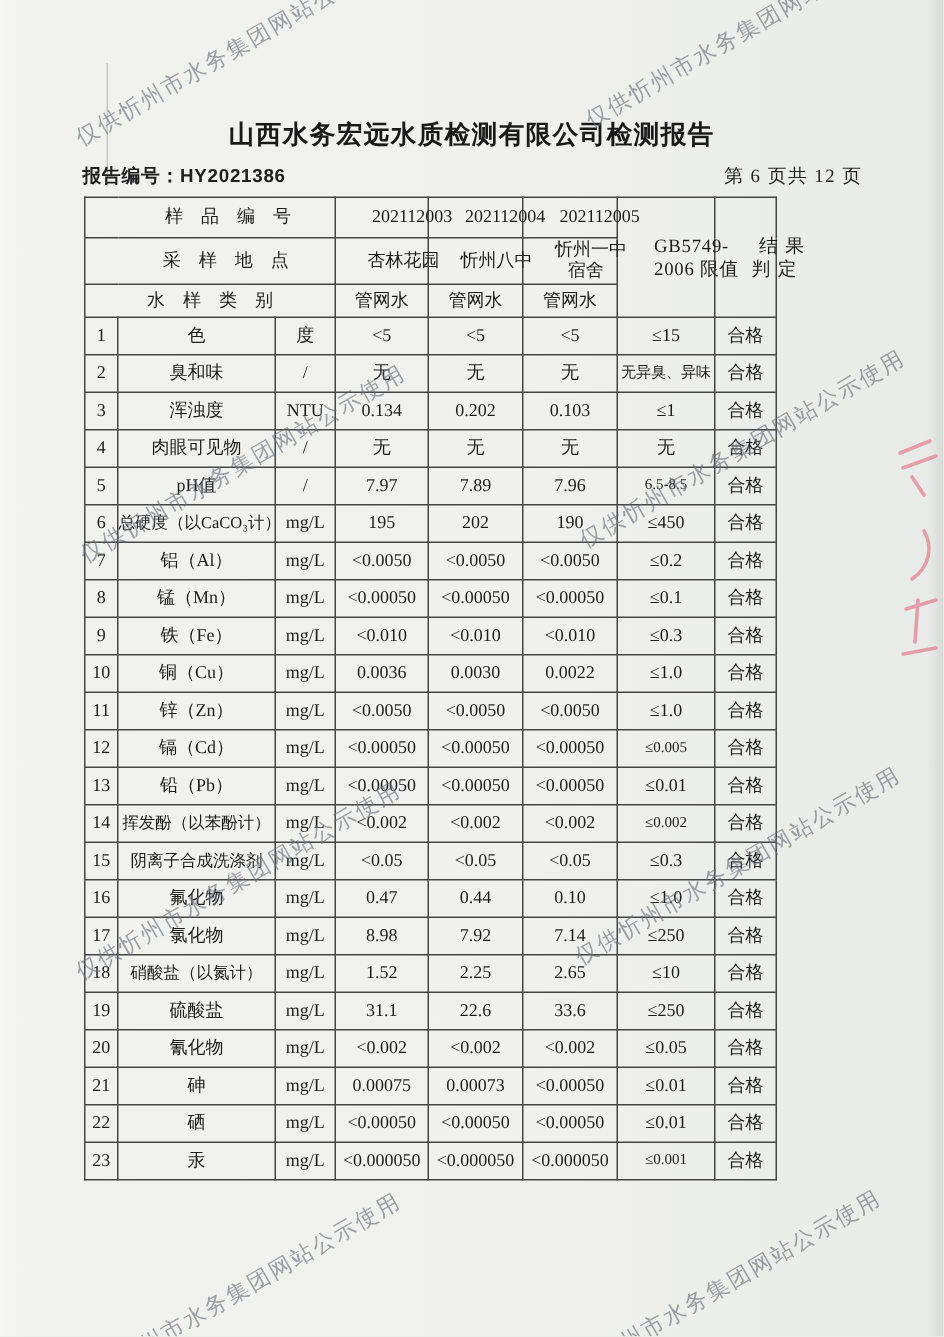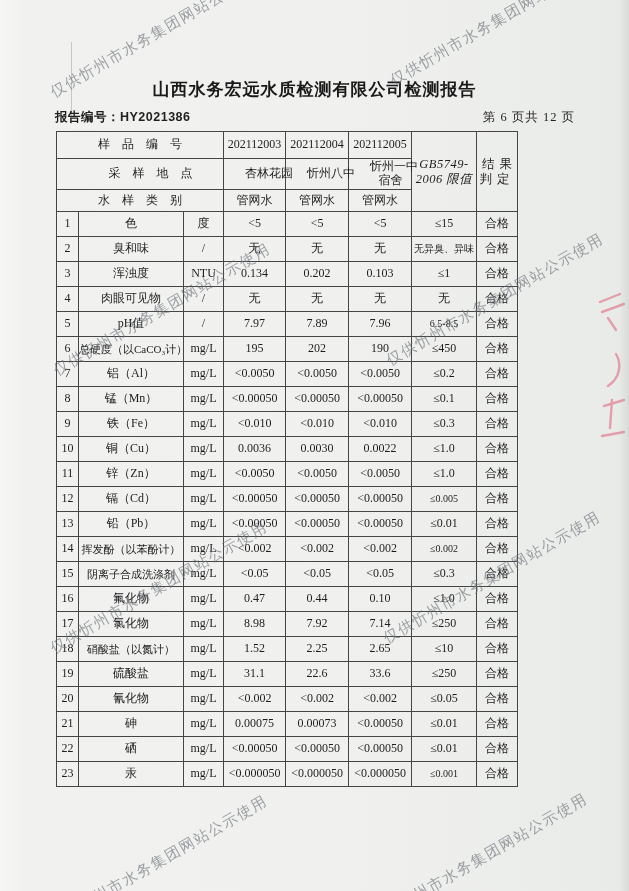--- a/index.html
+++ b/index.html
@@ -41,28 +41,28 @@
   table.report{
     position:absolute;left:56px;top:131px;width:461px;
     border-collapse:collapse;table-layout:fixed;
     font-size:12px;color:#1d1d1d;
   }
   table.report td,table.report th{
     border:1px solid #454545;text-align:center;vertical-align:middle;
     padding:0;font-weight:normal;white-space:nowrap;overflow:visible;
     line-height:1.15;
   }
-  tr.hrow1 td{height:26px;}
+  tr.hrow1 td{height:26px;padding-left:24px;}
   tr.hrow2 td{height:30px;padding-left:21px;}
   tr.hrow3 td{height:21px;}
   tbody.body-rows td{height:24px;}
   td.name-cell{text-align:left;padding-left:8px;}
   td.label-cell{letter-spacing:12px;text-indent:12px;}
   .two-line{line-height:1.15;font-size:12px;}
-  .limit-head{line-height:2.5;font-size:12.5px;letter-spacing:.5px;font-style:italic;}
+  .limit-head{line-height:2.5;font-size:12.5px;letter-spacing:.5px;}
   .result-head{line-height:2.5;font-size:12.5px;letter-spacing:5px;text-indent:5px;}
   
   .wm{
     position:absolute;white-space:nowrap;pointer-events:none;z-index:6;
     font-family:"Liberation Sans","DejaVu Sans",sans-serif;
     font-size:15px;letter-spacing:1.5px;color:rgba(103,108,116,.62);
     transform:rotate(-30deg);transform-origin:0 50%;
   }
   .wm1{left:52px;top:84px;}
   .wm2{left:392px;top:72px;}

